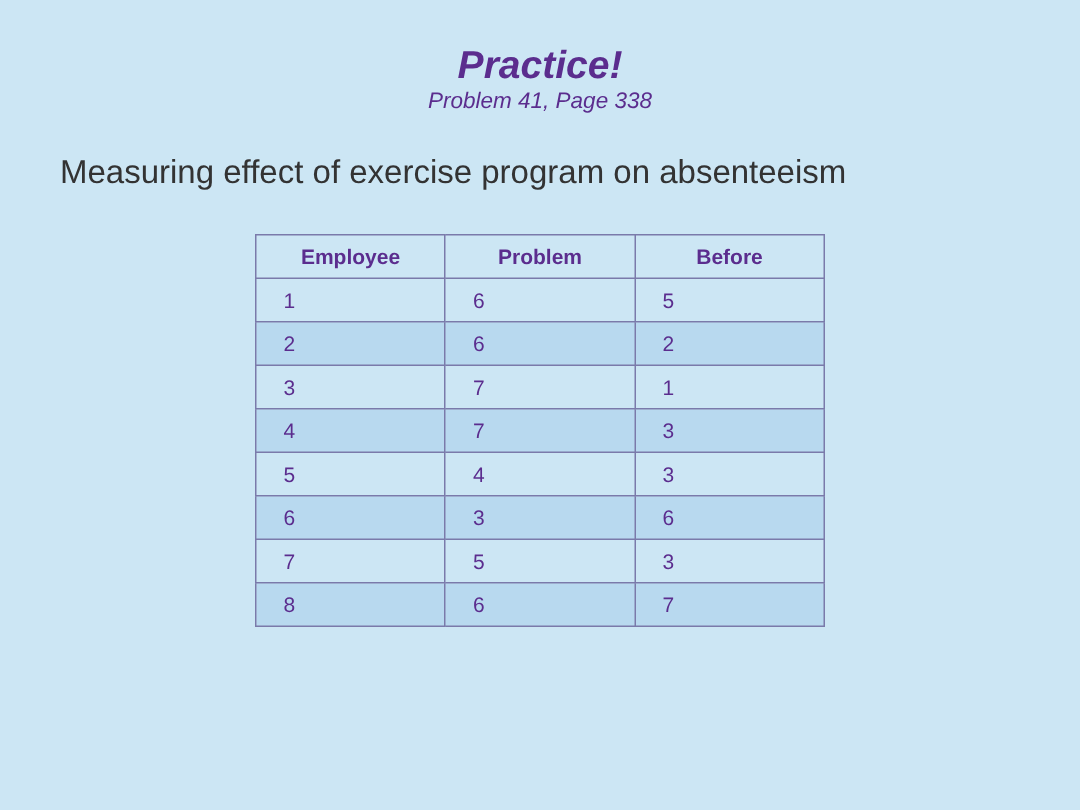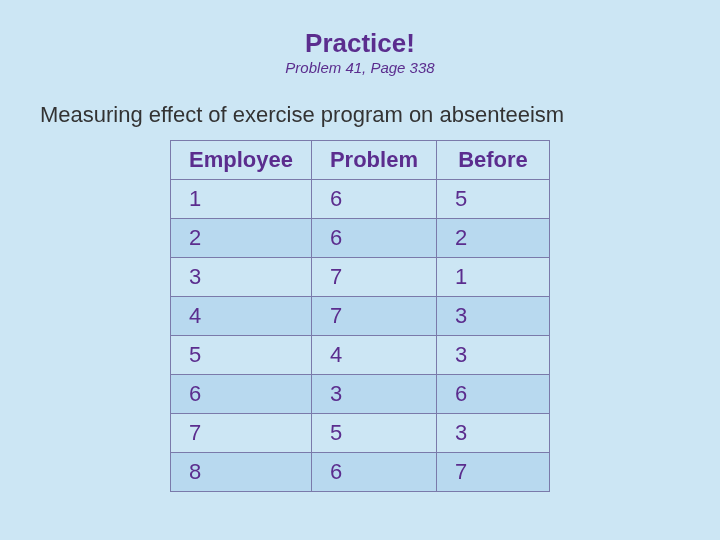--- a/index.html
+++ b/index.html
@@ -13,51 +13,52 @@
       flex-direction: column;
       align-items: center;
       padding-top: 28px;
     }
 
     .title {
       color: #5b2d8e;
       font-size: 26px;
       font-weight: bold;
       text-align: center;
+      font-style: italic;
     }
 
     .subtitle {
       color: #5b2d8e;
       font-size: 15px;
       text-align: center;
       font-style: italic;
       margin-bottom: 26px;
     }
 
     .description {
       color: #333;
       font-size: 22px;
-      margin-bottom: 12px;
+      margin-bottom: 28px;
       text-align: left;
       width: 640px;
     }
 
     .table-container {
       width: 380px;
     }
 
     table {
       border-collapse: collapse;
       width: 100%;
     }
 
     th, td {
       border: 1px solid #7a7aaa;
       padding: 6px 18px;
-      font-size: 22px;
+      font-size: 14px;
       color: #5b2d8e;
       width: 33%;
     }
 
     thead th {
       background-color: #cce6f4;
       font-weight: bold;
     }
 
     tbody tr {

